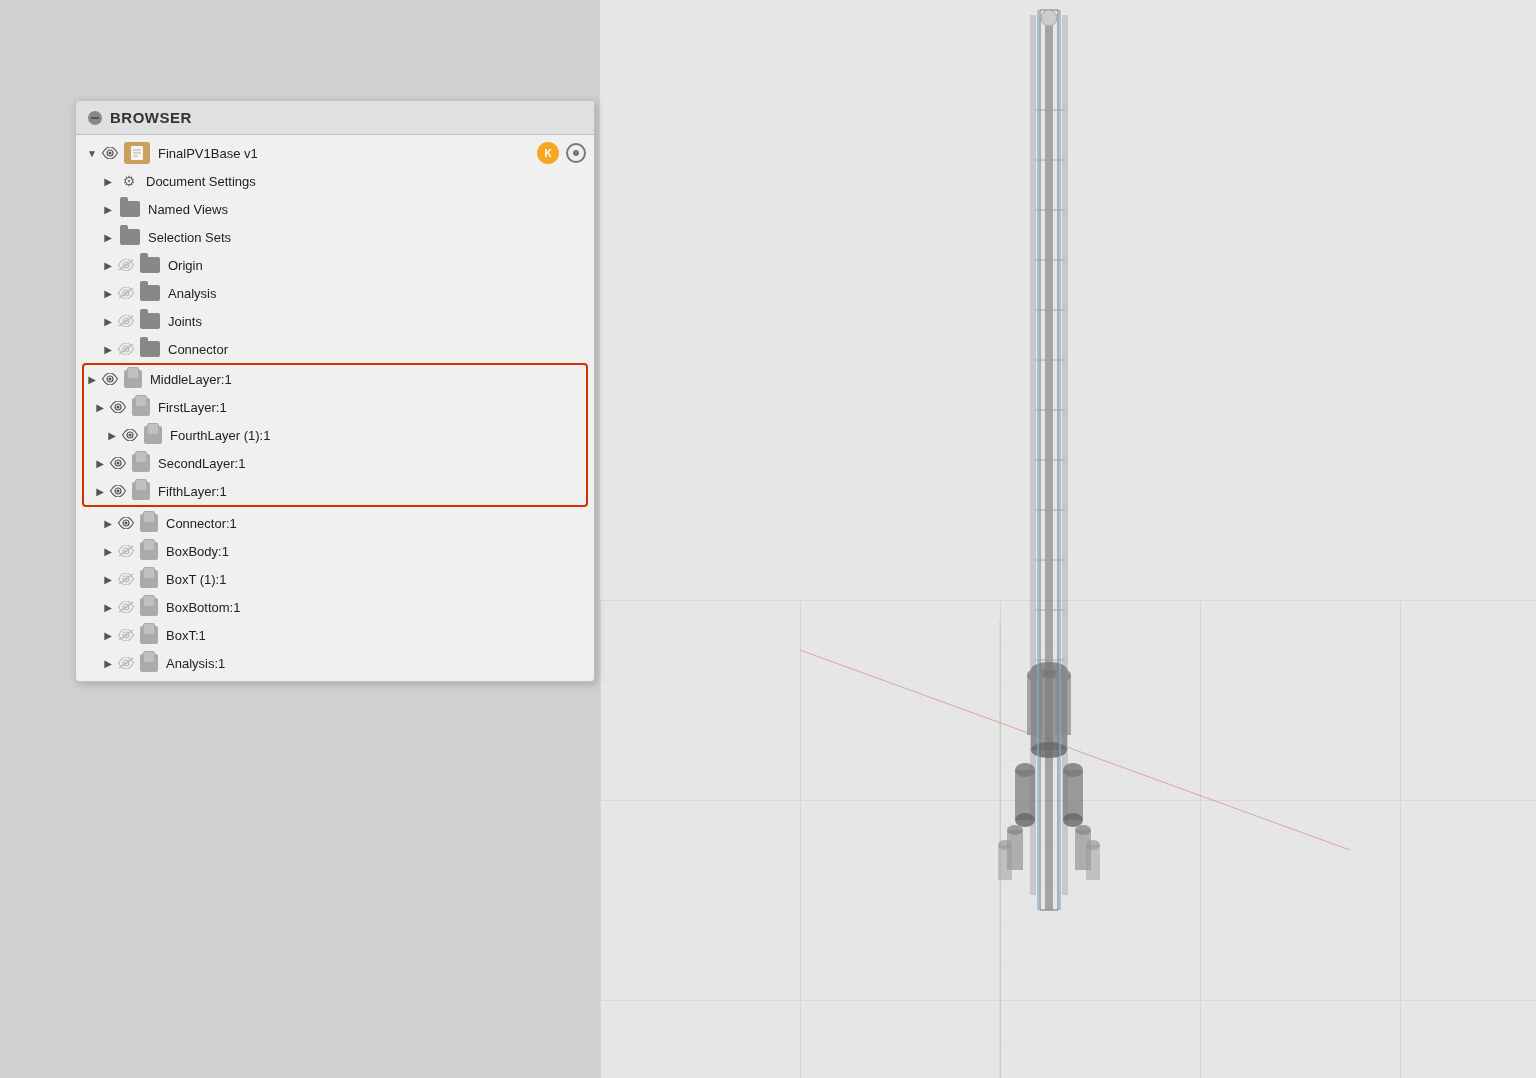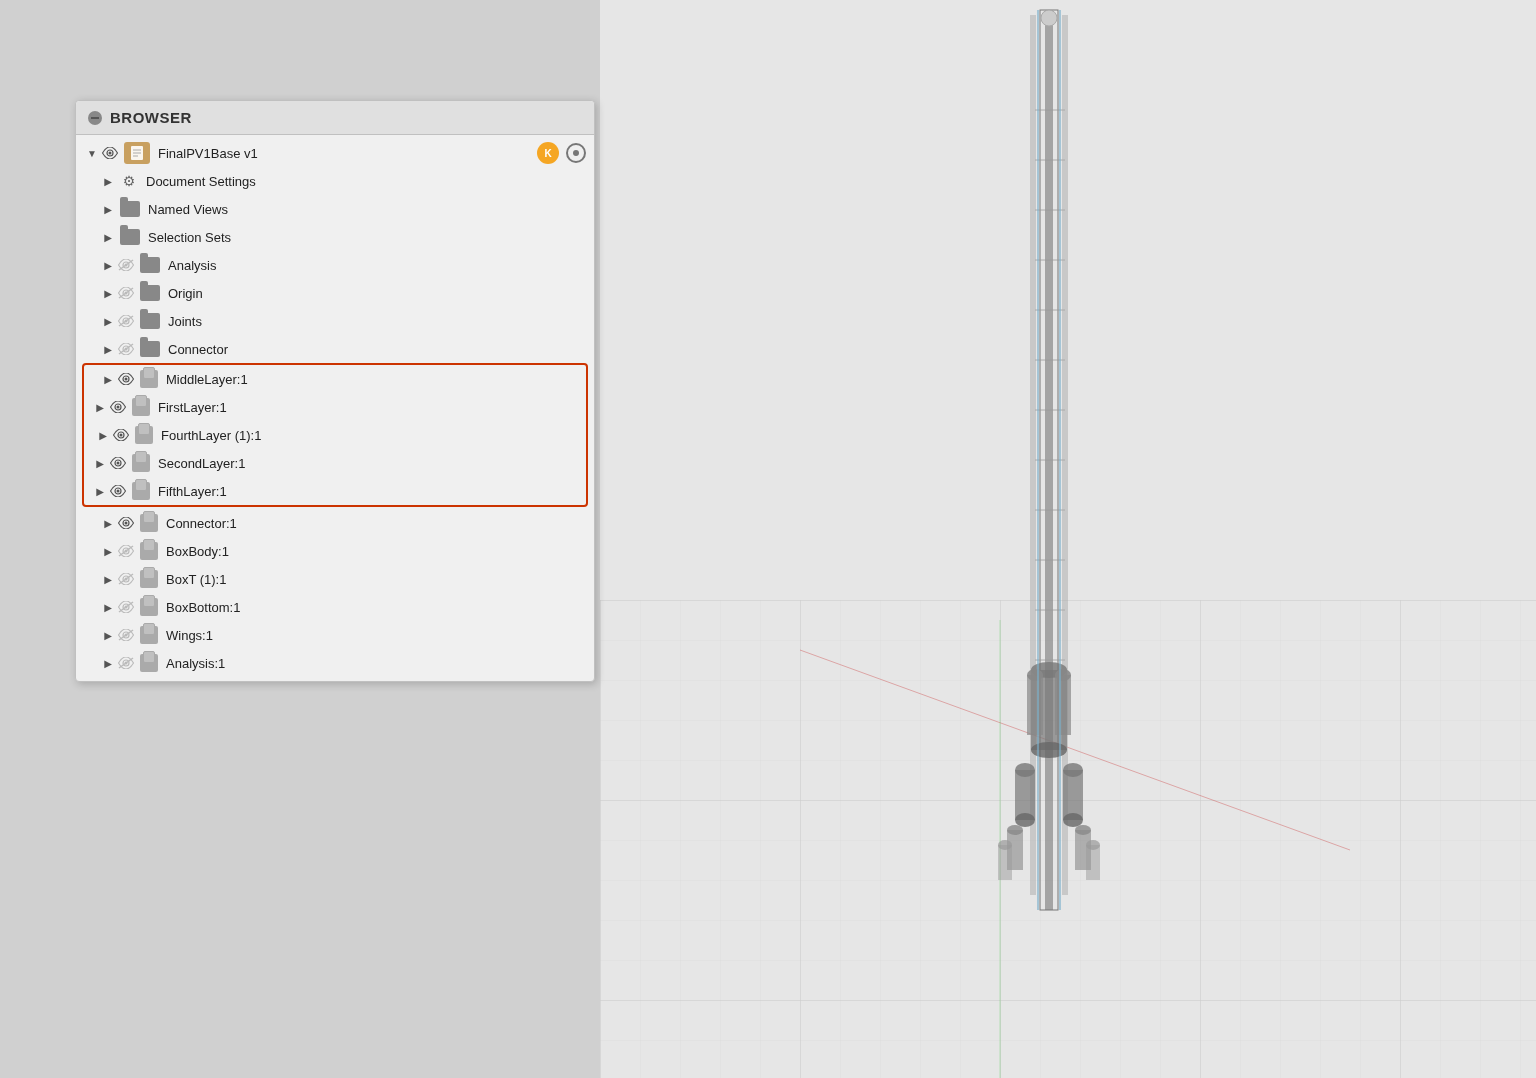--- a/index.html
+++ b/index.html
@@ -275,48 +275,48 @@
     <div class="tree-item indent-1">
       <div class="arrow right"></div>
       <div style="width:20px;height:16px;background:#888;border-radius:0 2px 2px 2px;position:relative;flex-shrink:0;margin:0 4px;">
         <div style="position:absolute;top:-4px;left:0;width:8px;height:4px;background:#888;border-radius:2px 2px 0 0;"></div>
       </div>
       <span class="item-label">Selection Sets</span>
     </div>
 
     <div class="tree-item indent-1">
       <div class="arrow right"></div>
-      <div style="width:20px;height:20px;flex-shrink:0;display:flex;align-items:center;justify-content:center;">
+      <div style="width:20px;height:20px;flex-shrink:0;display:flex;align-items:center;justify-content:center;color:#aaa;">
         <svg width="16" height="12" viewBox="0 0 16 12">
           <path d="M8 0C4 0 0.5 6 0.5 6S4 12 8 12 15.5 6 15.5 6 12 0 8 0z" fill="none" stroke="#bbb" stroke-width="1.2"></path>
           <circle cx="8" cy="6" r="3" fill="none" stroke="#bbb" stroke-width="1.2"></circle>
           <circle cx="8" cy="6" r="1.5" fill="#bbb"></circle>
           <line x1="1" y1="11" x2="15" y2="1" stroke="#bbb" stroke-width="1.5"></line>
         </svg>
       </div>
       <div style="width:20px;height:16px;background:#888;border-radius:0 2px 2px 2px;position:relative;flex-shrink:0;margin:0 4px;">
         <div style="position:absolute;top:-4px;left:0;width:8px;height:4px;background:#888;border-radius:2px 2px 0 0;"></div>
       </div>
-      <span class="item-label">Analysis</span>
-    </div>
-
-    <div class="tree-item indent-1">
-      <div class="arrow right"></div>
-      <div style="width:20px;height:20px;flex-shrink:0;display:flex;align-items:center;justify-content:center;color:#aaa;">
+      <span class="item-label">Origin</span>
+    </div>
+
+    <div class="tree-item indent-1">
+      <div class="arrow right"></div>
+      <div style="width:20px;height:20px;flex-shrink:0;display:flex;align-items:center;justify-content:center;">
         <svg width="16" height="12" viewBox="0 0 16 12">
           <path d="M8 0C4 0 0.5 6 0.5 6S4 12 8 12 15.5 6 15.5 6 12 0 8 0z" fill="none" stroke="#bbb" stroke-width="1.2"></path>
           <circle cx="8" cy="6" r="3" fill="none" stroke="#bbb" stroke-width="1.2"></circle>
           <circle cx="8" cy="6" r="1.5" fill="#bbb"></circle>
           <line x1="1" y1="11" x2="15" y2="1" stroke="#bbb" stroke-width="1.5"></line>
         </svg>
       </div>
       <div style="width:20px;height:16px;background:#888;border-radius:0 2px 2px 2px;position:relative;flex-shrink:0;margin:0 4px;">
         <div style="position:absolute;top:-4px;left:0;width:8px;height:4px;background:#888;border-radius:2px 2px 0 0;"></div>
       </div>
-      <span class="item-label">Origin</span>
+      <span class="item-label">Analysis</span>
     </div>
 
     <div class="tree-item indent-1">
       <div class="arrow right"></div>
       <div style="width:20px;height:20px;flex-shrink:0;display:flex;align-items:center;justify-content:center;">
         <svg width="16" height="12" viewBox="0 0 16 12">
           <path d="M8 0C4 0 0.5 6 0.5 6S4 12 8 12 15.5 6 15.5 6 12 0 8 0z" fill="none" stroke="#bbb" stroke-width="1.2"></path>
           <circle cx="8" cy="6" r="3" fill="none" stroke="#bbb" stroke-width="1.2"></circle>
           <circle cx="8" cy="6" r="1.5" fill="#bbb"></circle>
           <line x1="1" y1="11" x2="15" y2="1" stroke="#bbb" stroke-width="1.5"></line>
@@ -339,21 +339,21 @@
         </svg>
       </div>
       <div style="width:20px;height:16px;background:#888;border-radius:0 2px 2px 2px;position:relative;flex-shrink:0;margin:0 4px;">
         <div style="position:absolute;top:-4px;left:0;width:8px;height:4px;background:#888;border-radius:2px 2px 0 0;"></div>
       </div>
       <span class="item-label">Connector</span>
     </div>
 
     <div class="selection-group">
 
-      <div class="tree-item" style="padding-left:16px;">
+      <div class="tree-item" style="padding-left:0;">
         <div class="arrow right"></div>
         <div style="width:20px;height:20px;flex-shrink:0;display:flex;align-items:center;justify-content:center;">
           <svg width="16" height="12" viewBox="0 0 16 12">
             <path d="M8 0C4 0 0.5 6 0.5 6S4 12 8 12 15.5 6 15.5 6 12 0 8 0z" fill="none" stroke="#555" stroke-width="1.2"></path>
             <circle cx="8" cy="6" r="3" fill="none" stroke="#555" stroke-width="1.2"></circle>
             <circle cx="8" cy="6" r="1.5" fill="#555"></circle>
           </svg>
         </div>
         <div style="width:18px;height:18px;background:#aaa;border-radius:2px;flex-shrink:0;margin:0 4px;position:relative;">
           <div style="position:absolute;top:-3px;left:3px;width:12px;height:12px;background:#c0c0c0;border-radius:2px;border:1px solid #aaa;"></div>
@@ -369,21 +369,21 @@
             <circle cx="8" cy="6" r="3" fill="none" stroke="#555" stroke-width="1.2"></circle>
             <circle cx="8" cy="6" r="1.5" fill="#555"></circle>
           </svg>
         </div>
         <div style="width:18px;height:18px;background:#aaa;border-radius:2px;flex-shrink:0;margin:0 4px;position:relative;">
           <div style="position:absolute;top:-3px;left:3px;width:12px;height:12px;background:#c0c0c0;border-radius:2px;border:1px solid #aaa;"></div>
         </div>
         <span class="item-label">FirstLayer:1</span>
       </div>
 
-      <div class="tree-item" style="padding-left:11px;">
+      <div class="tree-item" style="padding-left:20px;">
         <div class="arrow right"></div>
         <div style="width:20px;height:20px;flex-shrink:0;display:flex;align-items:center;justify-content:center;">
           <svg width="16" height="12" viewBox="0 0 16 12">
             <path d="M8 0C4 0 0.5 6 0.5 6S4 12 8 12 15.5 6 15.5 6 12 0 8 0z" fill="none" stroke="#555" stroke-width="1.2"></path>
             <circle cx="8" cy="6" r="3" fill="none" stroke="#555" stroke-width="1.2"></circle>
             <circle cx="8" cy="6" r="1.5" fill="#555"></circle>
           </svg>
         </div>
         <div style="width:18px;height:18px;background:#aaa;border-radius:2px;flex-shrink:0;margin:0 4px;position:relative;">
           <div style="position:absolute;top:-3px;left:3px;width:12px;height:12px;background:#c0c0c0;border-radius:2px;border:1px solid #aaa;"></div>
@@ -491,21 +491,21 @@
         <svg width="16" height="12" viewBox="0 0 16 12">
           <path d="M8 0C4 0 0.5 6 0.5 6S4 12 8 12 15.5 6 15.5 6 12 0 8 0z" fill="none" stroke="#bbb" stroke-width="1.2"></path>
           <circle cx="8" cy="6" r="3" fill="none" stroke="#bbb" stroke-width="1.2"></circle>
           <circle cx="8" cy="6" r="1.5" fill="#bbb"></circle>
           <line x1="1" y1="11" x2="15" y2="1" stroke="#bbb" stroke-width="1.5"></line>
         </svg>
       </div>
       <div style="width:18px;height:18px;background:#aaa;border-radius:2px;flex-shrink:0;margin:0 4px;position:relative;">
         <div style="position:absolute;top:-3px;left:3px;width:12px;height:12px;background:#c0c0c0;border-radius:2px;border:1px solid #aaa;"></div>
       </div>
-      <span class="item-label">Wings:1</span>
+      <span class="item-label">BoxT:1</span>
     </div>
 
     <div class="tree-item indent-1">
       <div class="arrow right"></div>
       <div style="width:20px;height:20px;flex-shrink:0;display:flex;align-items:center;justify-content:center;">
         <svg width="16" height="12" viewBox="0 0 16 12">
           <path d="M8 0C4 0 0.5 6 0.5 6S4 12 8 12 15.5 6 15.5 6 12 0 8 0z" fill="none" stroke="#bbb" stroke-width="1.2"></path>
           <circle cx="8" cy="6" r="3" fill="none" stroke="#bbb" stroke-width="1.2"></circle>
           <circle cx="8" cy="6" r="1.5" fill="#bbb"></circle>
           <line x1="1" y1="11" x2="15" y2="1" stroke="#bbb" stroke-width="1.5"></line>

